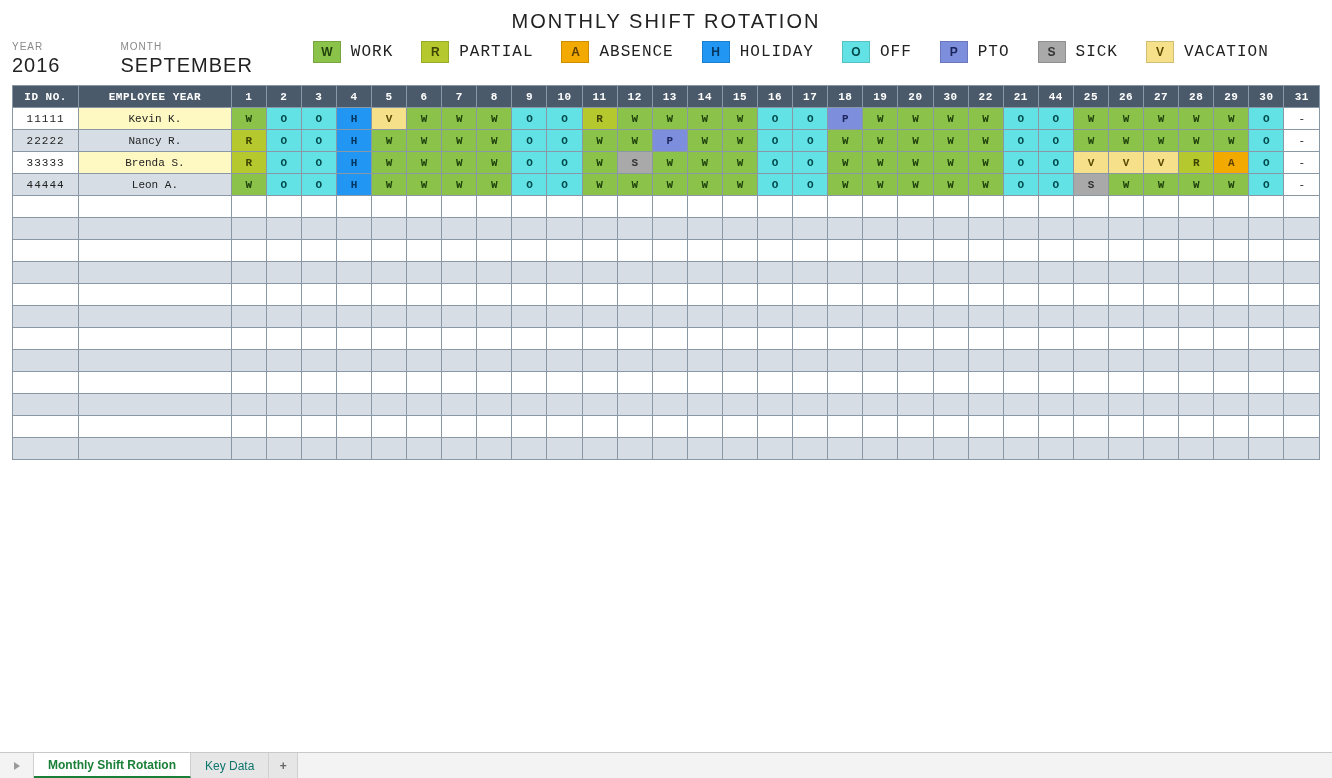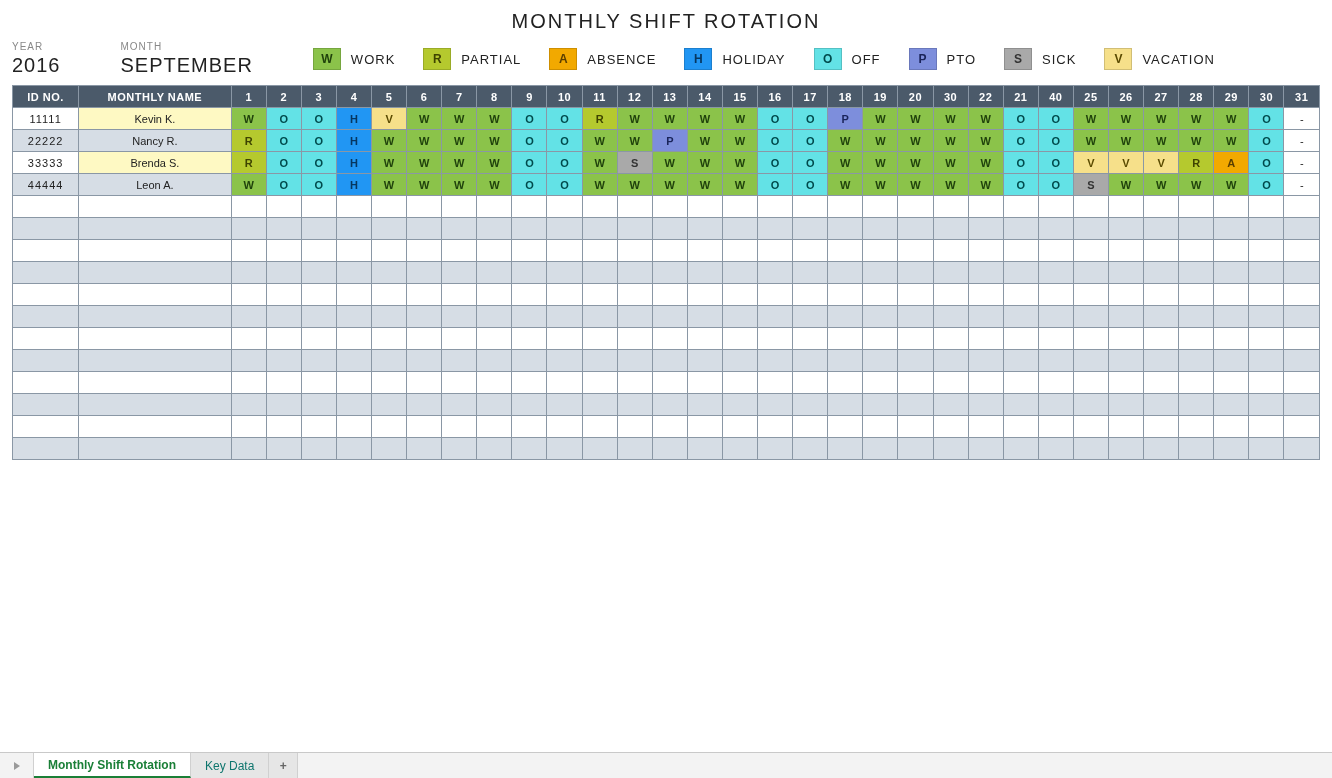--- a/index.html
+++ b/index.html
@@ -8,36 +8,37 @@
     font-family: "Century Gothic", Futura, "Trebuchet MS", Arial, sans-serif;
     background: #fff; color: #222;
     width: 1332px;
   }
   .sheet { padding: 8px 12px 0 12px; }
   .title {
     text-align: center; font-size: 20px; letter-spacing: 2px; font-weight: 400;
     margin: 2px 0 6px 0;
   }
   .meta-row {
-    display: flex; align-items: center; gap: 60px; padding: 2px 0 8px 0;
+    display: flex; align-items: flex-start; gap: 60px; padding: 2px 0 8px 0;
     font-size: 12px;
   }
   .meta-label { color: #888; font-size: 10px; letter-spacing: 1px; margin-bottom: 2px; }
   .meta-value { font-size: 20px; letter-spacing: 1px; }
   .key-section { display: flex; align-items: center; gap: 28px; flex: 1; }
   .key-item { display: flex; align-items: center; gap: 10px; }
   .key-swatch {
     width: 28px; height: 22px; display: flex; align-items: center; justify-content: center;
     font-weight: 700; font-size: 12px; border: 1px solid rgba(0,0,0,0.15);
   }
-  .key-label { font-size: 13px; letter-spacing: 1px; }
+  .key-label { font-size: 16px; letter-spacing: 1px; font-family: Liberation Mono, monospace; }
 
   table.grid {
     border-collapse: collapse; table-layout: fixed; width: 100%;
     font-size: 11px;
+    font-family: Liberation Mono, monospace;
   }
   table.grid th, table.grid td {
     border: 1px solid #8a97a5; height: 22px; padding: 0;
     text-align: center; vertical-align: middle;
   }
   table.grid thead th {
     background: #4b5a6a; color: #fff; font-weight: 700; font-size: 11px;
     letter-spacing: 0.5px;
   }
   col.id { width: 66px; }
@@ -165,21 +166,21 @@
         <col class="day">
         <col class="day">
         <col class="day">
         <col class="day">
         <col class="day">
         <col class="day">
       </colgroup>
     <thead>
         <tr id="header-row">
           <th>ID NO.</th>
-          <th>MONTHLY NAME</th>
+          <th>EMPLOYEE YEAR</th>
           <th>1</th>
           <th>2</th>
           <th>3</th>
           <th>4</th>
           <th>5</th>
           <th>6</th>
           <th>7</th>
           <th>8</th>
           <th>9</th>
           <th>10</th>
@@ -189,21 +190,21 @@
           <th>14</th>
           <th>15</th>
           <th>16</th>
           <th>17</th>
           <th>18</th>
           <th>19</th>
           <th>20</th>
           <th>30</th>
           <th>22</th>
           <th>21</th>
-          <th>40</th>
+          <th>44</th>
           <th>25</th>
           <th>26</th>
           <th>27</th>
           <th>28</th>
           <th>29</th>
           <th>30</th>
           <th>31</th>
         </tr>
       </thead>
     <tbody id="grid-body">

